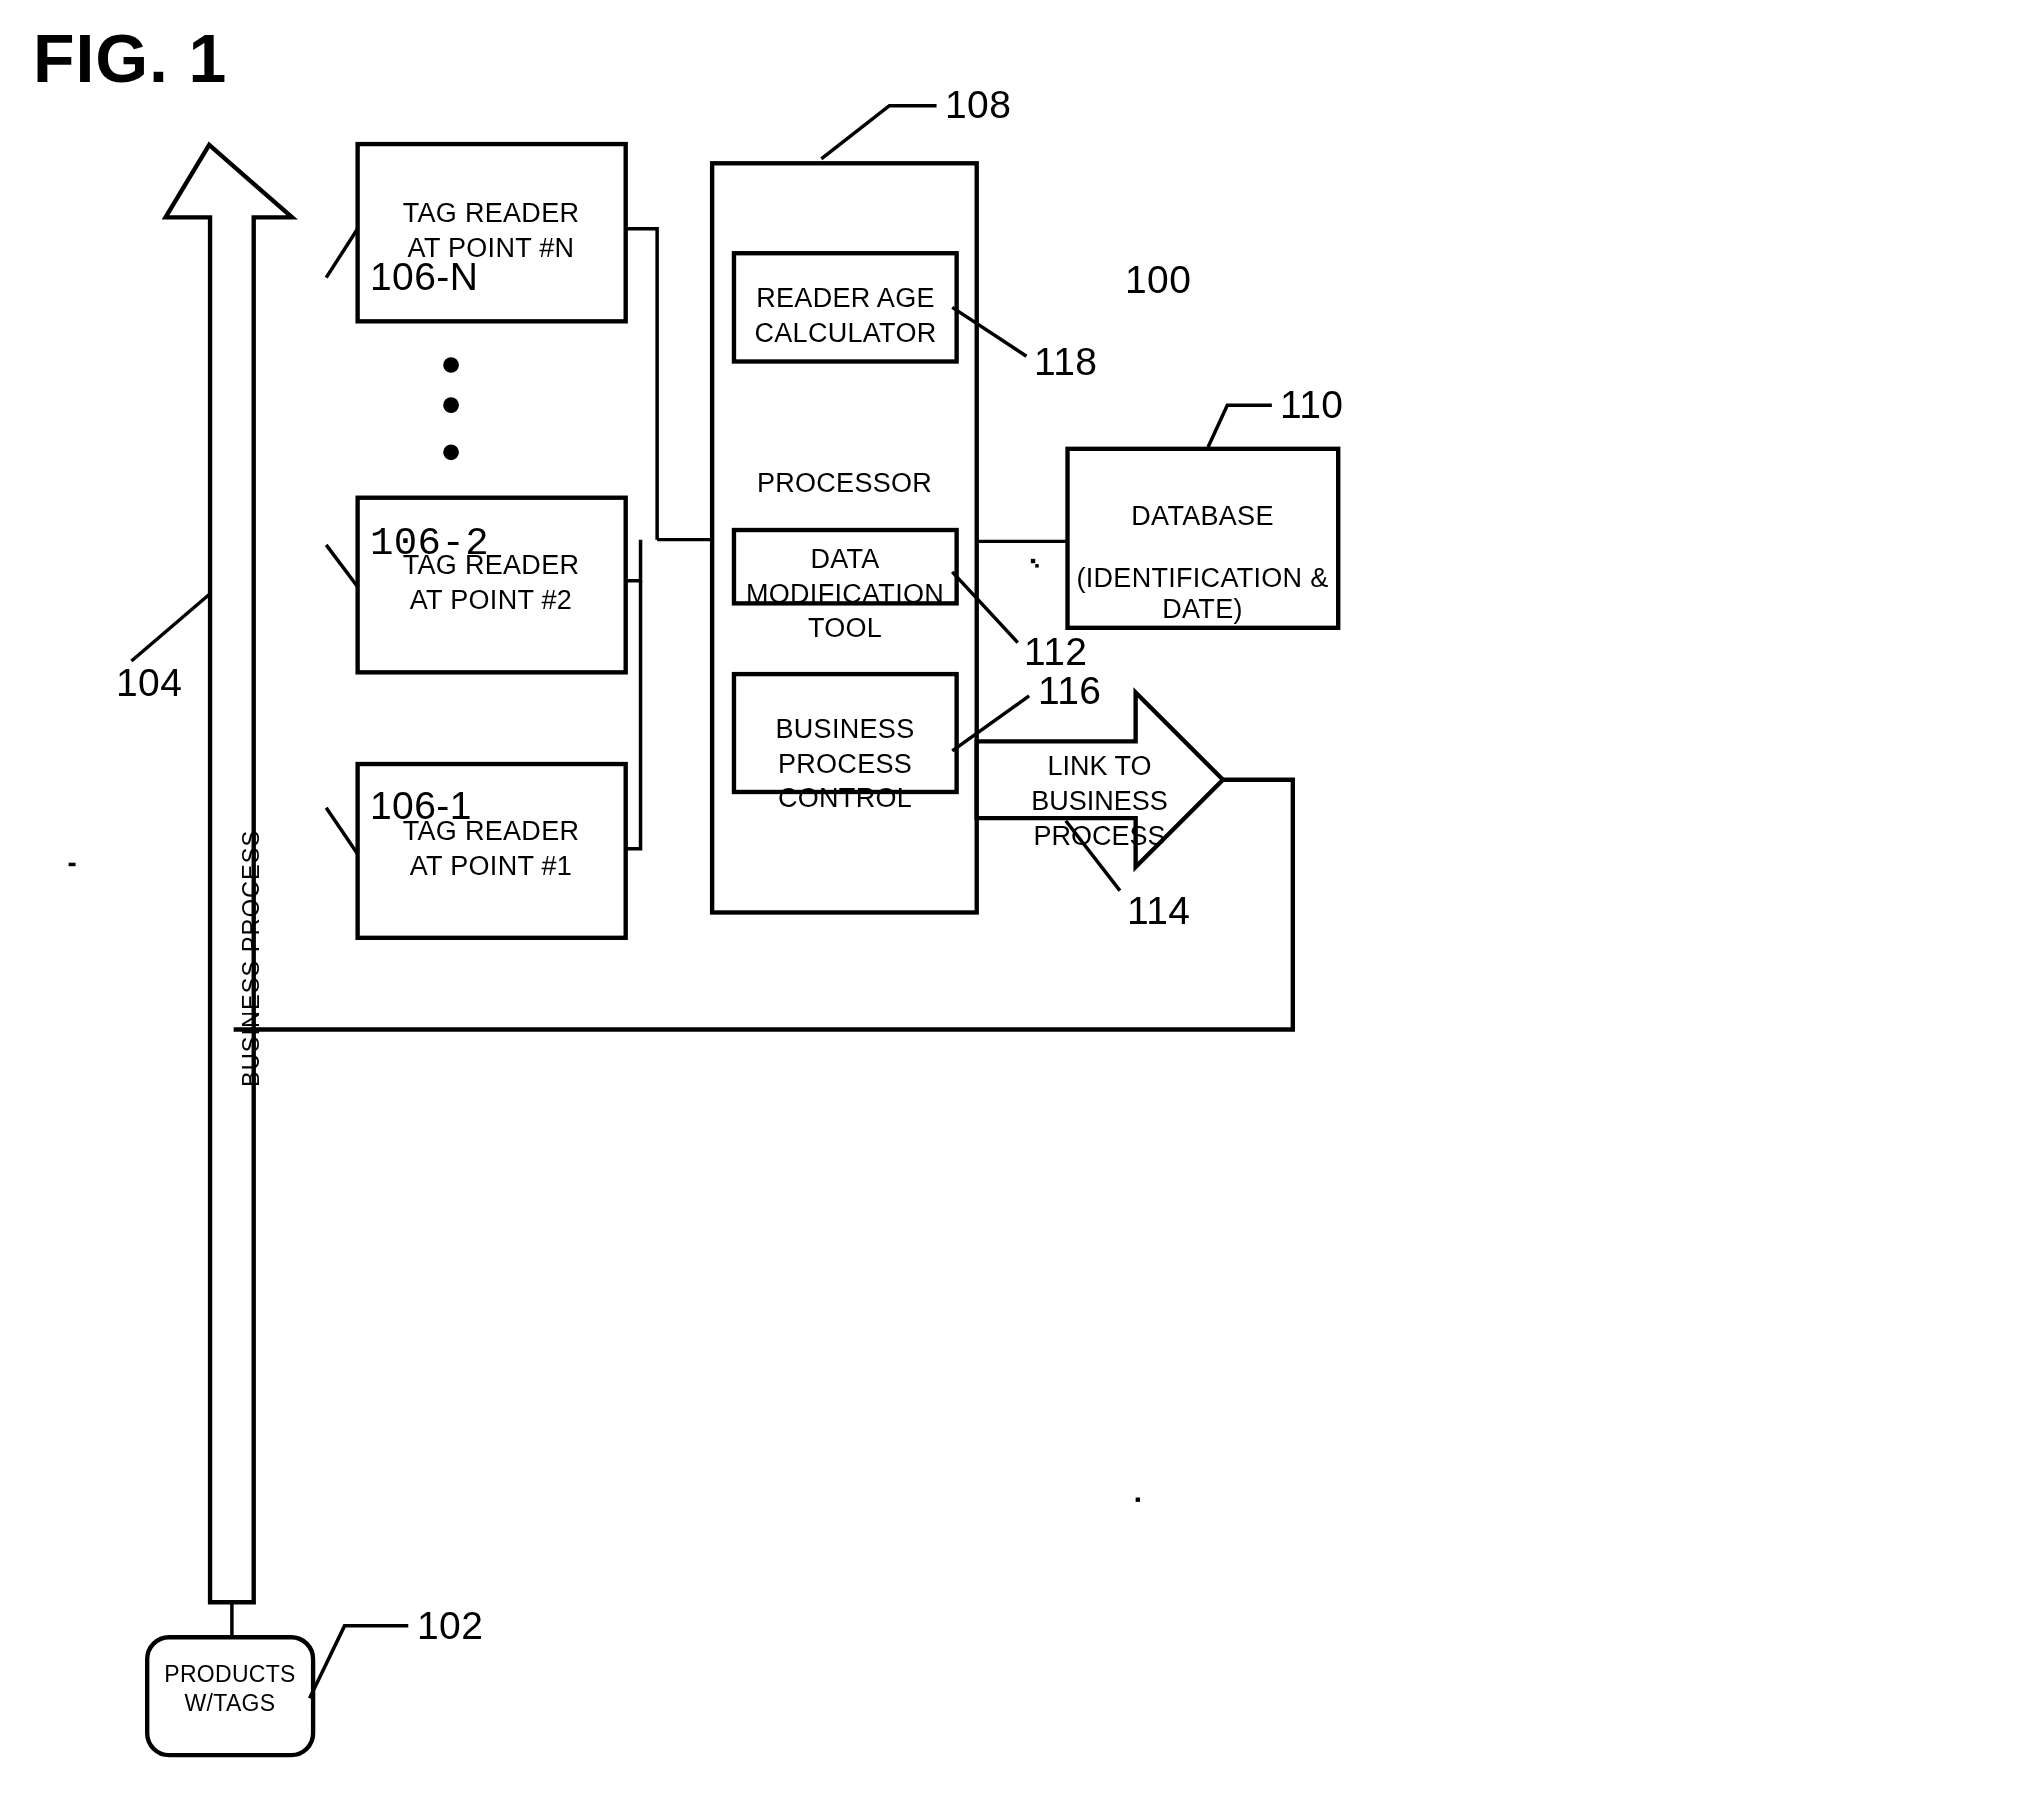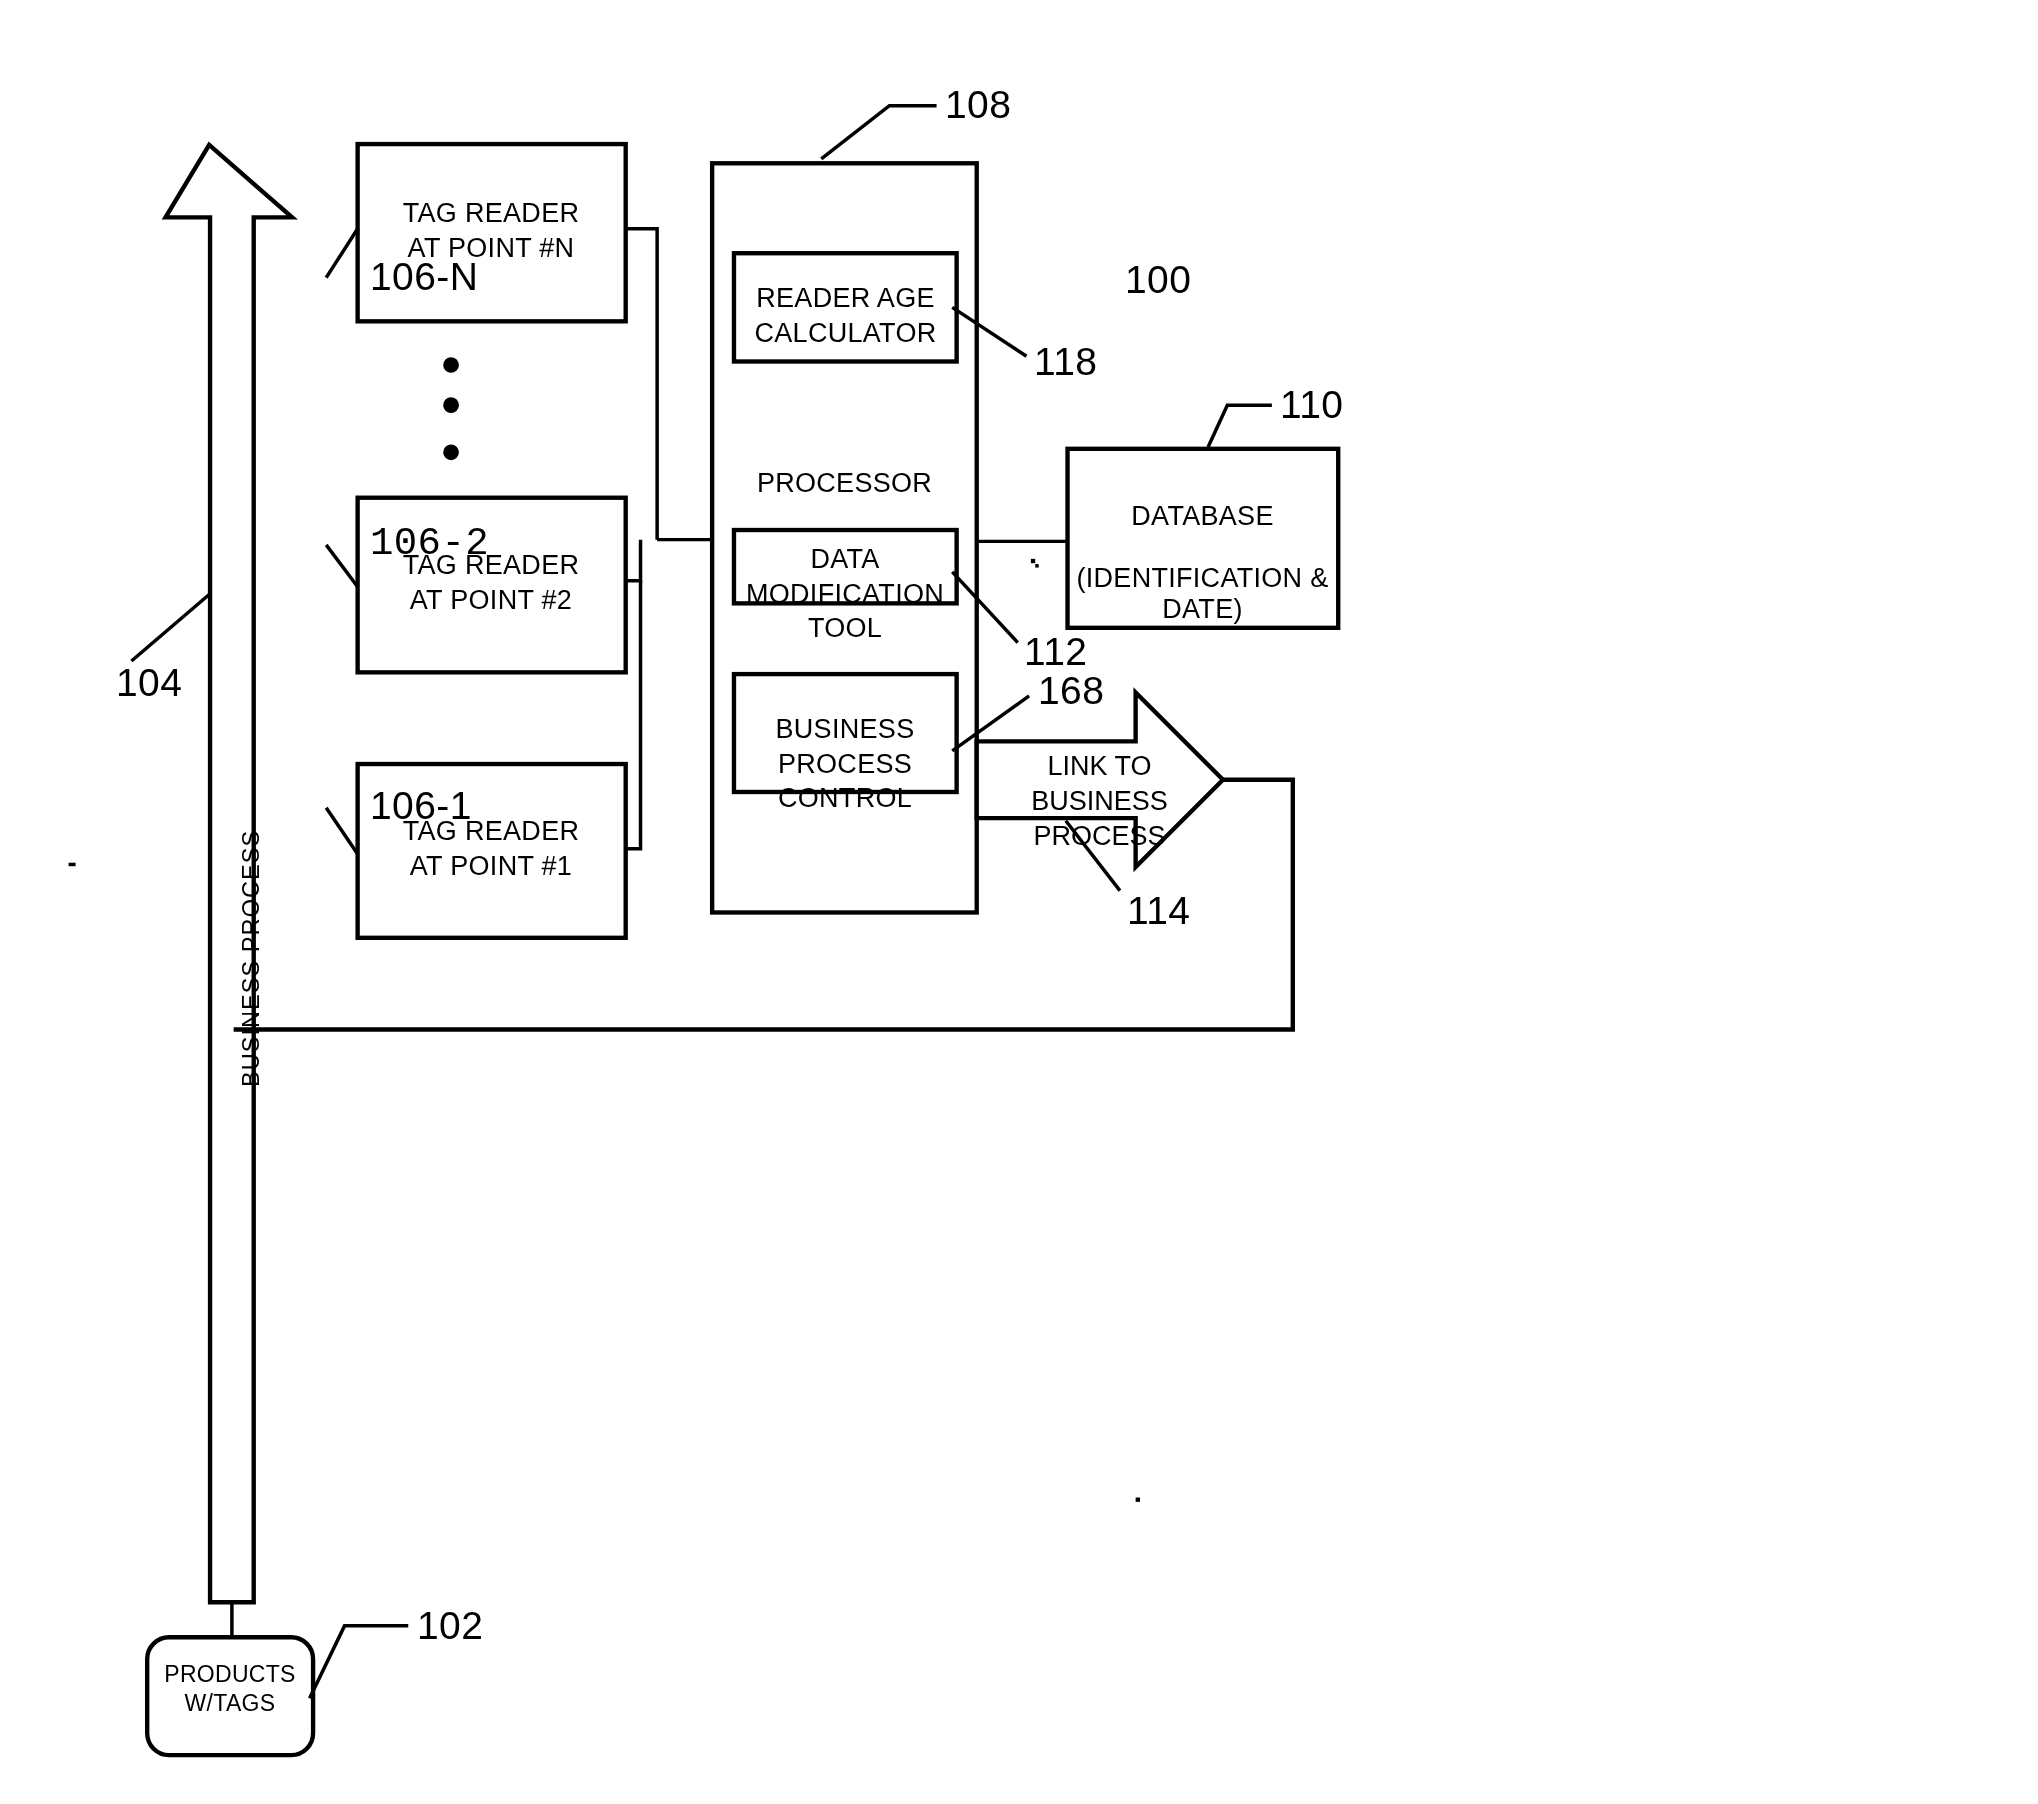--- a/index.html
+++ b/index.html
@@ -69,20 +69,21 @@
     text-align: center;
     line-height: 1.3;
     white-space: pre-line;
   }
 </style>
 </head>
 <body>
 
 <div id="figure-root">
 
+  <div class="fig-title">FIG. 1</div>
 
   <svg id="fig-svg" viewBox="0 0 2334 2066">
 
     <g>
       <path d="M 239 166
                L 334 249
                L 290 249
                L 290 1835
                L 240 1835
                L 240 249
@@ -216,20 +217,20 @@
   <div class="ref-num" style="left:945px; top:83px;">108</div>
 
   <div class="ref-num underlined" style="left:1125px; top:258px;">100</div>
 
   <div class="ref-num" style="left:1034px; top:340px;">118</div>
 
   <div class="ref-num" style="left:1280px; top:383px;">110</div>
 
   <div class="ref-num" style="left:1024px; top:630px;">112</div>
 
-  <div class="ref-num" style="left:1038px; top:669px;">168</div>
+  <div class="ref-num" style="left:1038px; top:669px;">116</div>
 
   <div class="ref-num" style="left:1127px; top:889px;">114</div>
 
   <div class="ref-num" style="left:417px; top:1604px;">102</div>
 
 </div>
 
 
 </body></html>

